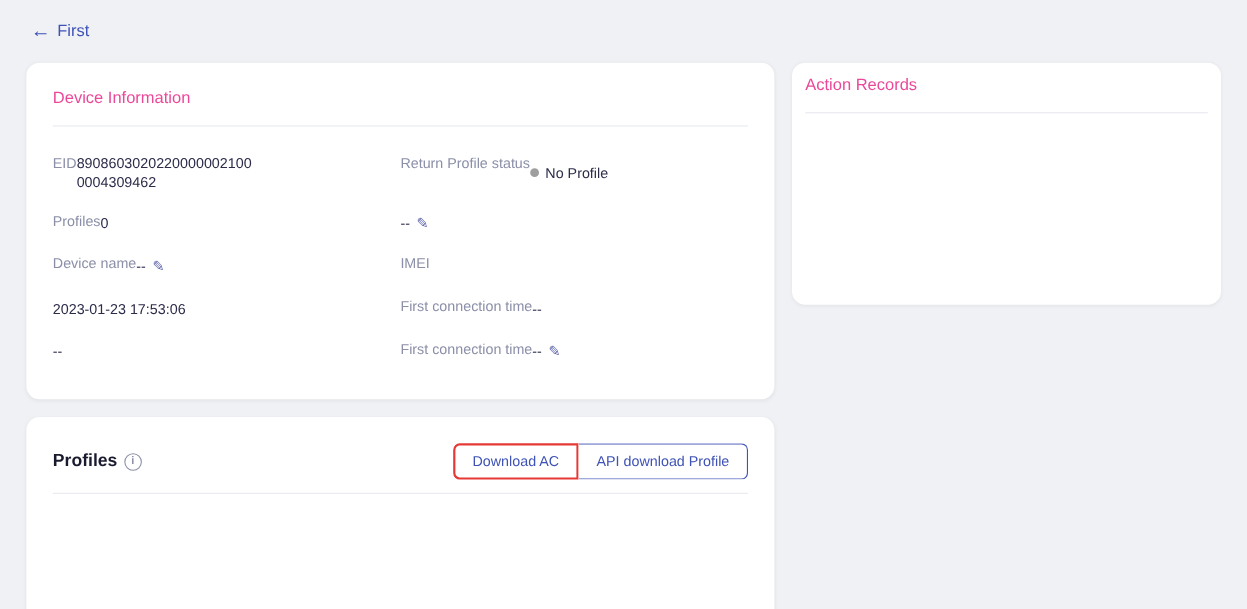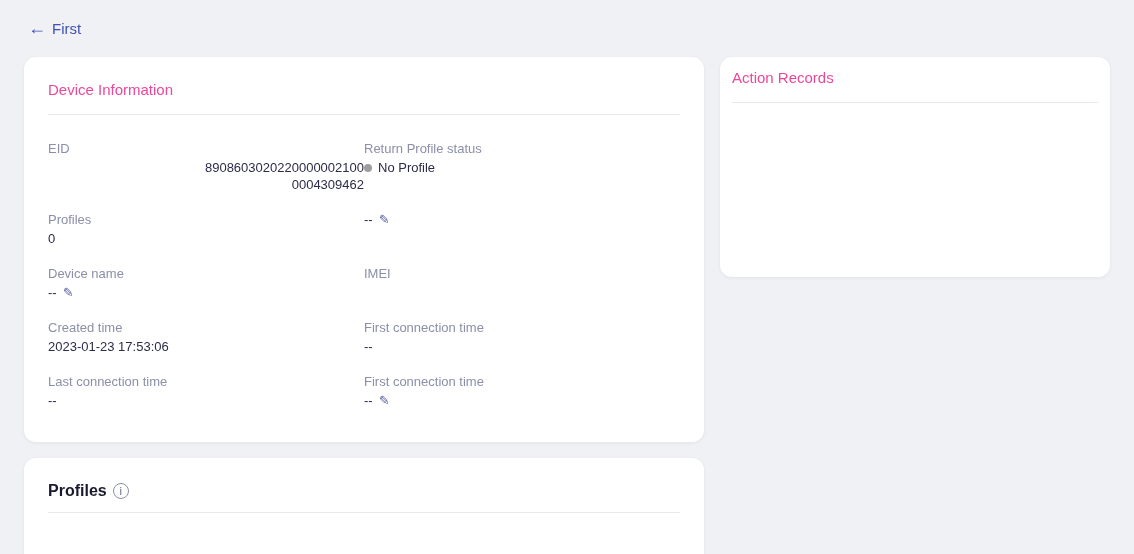--- a/index.html
+++ b/index.html
@@ -71,42 +71,42 @@
     }
 
     .info-grid {
       display: grid;
       grid-template-columns: 1fr 1fr;
       gap: 0;
     }
 
     .info-row {
       display: flex;
-      flex-direction: column;
+      flex-direction: row;
       padding: 10px 0;
       border-bottom: none;
     }
 
     .info-label {
       font-size: 13px;
       color: #8b8fa8;
       margin-bottom: 4px;
     }
 
     .info-value {
       font-size: 13px;
       color: #2c2c4a;
       display: flex;
       align-items: center;
       gap: 6px;
     }
 
     .info-value.eid-value {
       flex-direction: column;
-      align-items: flex-end;
+      align-items: flex-start;
       gap: 2px;
     }
 
     .edit-icon {
       color: #5a5fa8;
       font-size: 13px;
       cursor: pointer;
     }
 
     .status-dot {
@@ -245,49 +245,51 @@
             <span class="edit-icon">✎</span>
           </span>
         </div>
 
         <div class="info-row">
           <span class="info-label">IMEI</span>
           <span class="info-value"></span>
         </div>
 
         <div class="info-row">
-          <span class="info-label">Created time</span>
           <span class="info-value">2023-01-23 17:53:06</span>
         </div>
 
         <div class="info-row">
           <span class="info-label">First connection time</span>
           <span class="info-value">--</span>
         </div>
 
         <div class="info-row">
-          <span class="info-label">Last connection time</span>
           <span class="info-value">--</span>
         </div>
 
         <div class="info-row">
           <span class="info-label">First connection time</span>
           <span class="info-value">
             <span>--</span>
             <span class="edit-icon">✎</span>
           </span>
         </div>
       </div>
     </div>
 
     <div class="card profiles-section">
       <div class="profiles-section card-title-row">
         <div class="profiles-title">
           <span>Profiles</span>
           <span class="info-circle">i</span>
+        </div>
+        <div class="btn-group">
+          <button class="btn-download-ac">Download AC</button>
+          <button class="btn-api-download">API download Profile</button>
         </div>
       </div>
       <div class="divider"></div>
 
       <div class="no-data-area">
         
         
         
       </div>
     </div>

